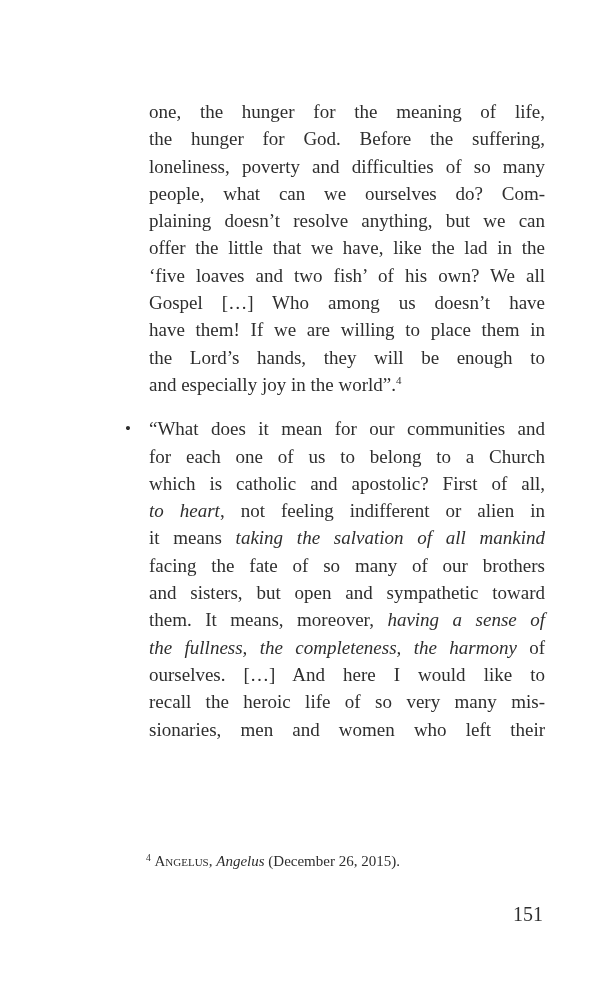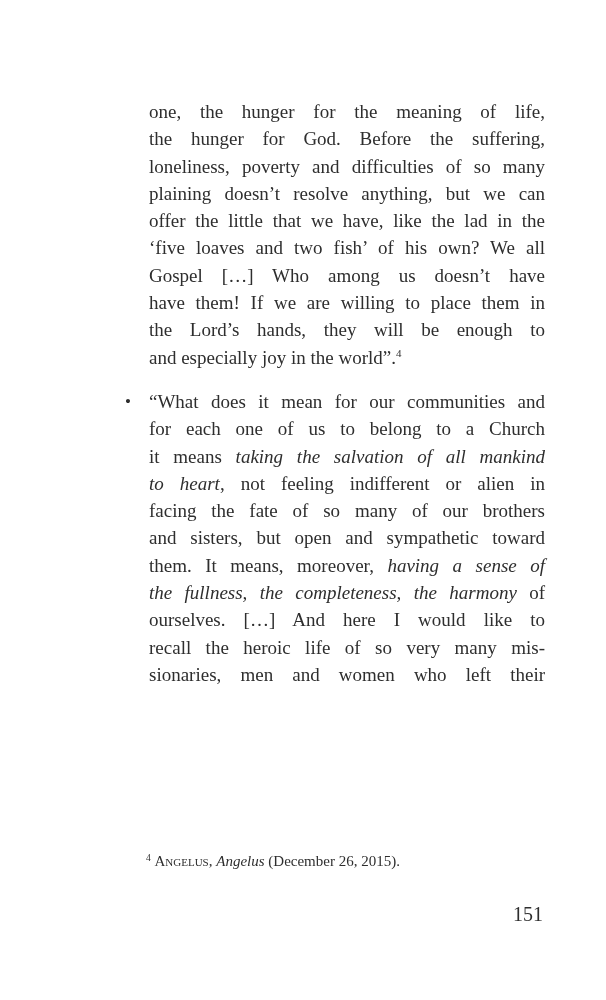--- a/index.html
+++ b/index.html
@@ -80,34 +80,36 @@
 </style>
 </head>
 <body>
 
 <div class="book-page" style="color: rgb(46, 46, 46); background: rgb(255, 255, 255);">
   <div class="text-block">
       <div class="para">
         <div class="line"><span>one, the hunger for the meaning of life,</span></div>
         <div class="line"><span>the hunger for God. Before the suffering,</span></div>
         <div class="line"><span>loneliness, poverty and difficulties of so many</span></div>
+        <div class="line"><span>people, what can we ourselves do? Com-</span></div>
         <div class="line"><span>plaining doesn’t resolve anything, but we can</span></div>
         <div class="line"><span>offer the little that we have, like the lad in the</span></div>
         <div class="line"><span>‘five loaves and two fish’ of his own? We all</span></div>
         <div class="line"><span>Gospel […] Who among us doesn’t have</span></div>
         <div class="line"><span>have them! If we are willing to place them in</span></div>
         <div class="line"><span>the Lord’s hands, they will be enough to</span></div>
         <div class="line no-just"><span>and especially joy in the world”.</span><span class="sup">4</span></div>
       </div>
       <div class="para">
         <span class="bullet-marker">•</span>
         <div class="line"><span>“What does it mean for our communities and</span></div>
         <div class="line"><span>for each one of us to belong to a Church</span></div>
+        <div class="line"><span>which is catholic and apostolic? First of all,</span></div>
+        <div class="line"><span class="italic">to heart</span><span>, not feeling indifferent or alien in</span></div>
         <div class="line"><span>it means </span><span class="italic">taking the salvation of all mankind</span></div>
-        <div class="line"><span class="italic">to heart</span><span>, not feeling indifferent or alien in</span></div>
         <div class="line"><span>facing the fate of so many of our brothers</span></div>
         <div class="line"><span>and sisters, but open and sympathetic toward</span></div>
         <div class="line"><span>them. It means, moreover, </span><span class="italic">having a sense of</span></div>
         <div class="line"><span class="italic">the fullness, the completeness, the harmony</span><span> of</span></div>
         <div class="line"><span>ourselves. […] And here I would like to</span></div>
         <div class="line"><span>recall the heroic life of so very many mis-</span></div>
         <div class="line"><span>sionaries, men and women who left their</span></div>
       </div>
     </div>
   <div class="footnote"><span class="sup">4</span><span> </span><span class="smallcaps">Angelus</span><span>, </span><span class="italic">Angelus</span><span> (December 26, 2015).</span></div>

